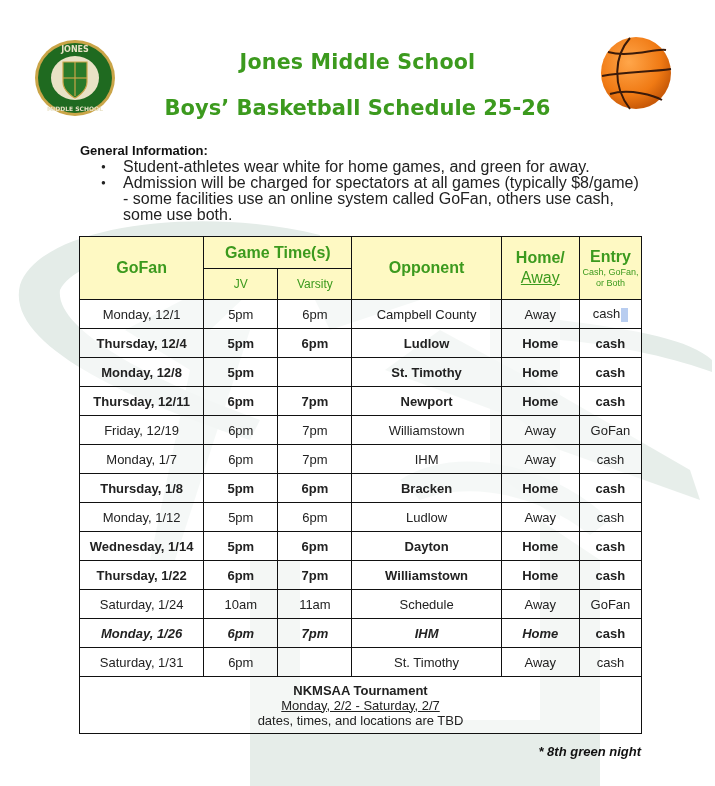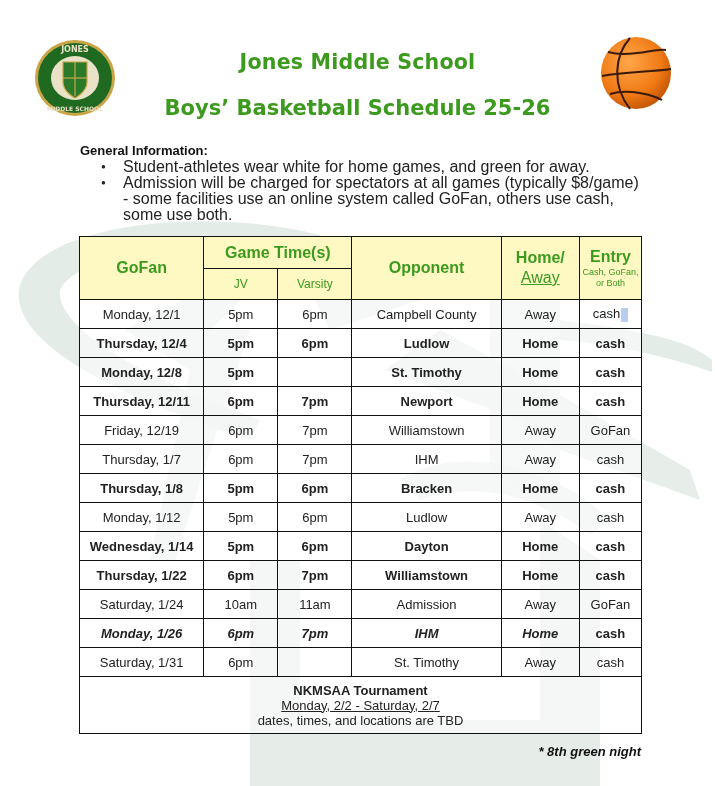--- a/index.html
+++ b/index.html
@@ -149,21 +149,21 @@
       </tr>
       <tr>
         <td>Friday, 12/19</td>
         <td>6pm</td>
         <td>7pm</td>
         <td>Williamstown</td>
         <td>Away</td>
         <td class="entry">GoFan</td>
       </tr>
       <tr>
-        <td>Thursday, 1/7</td>
+        <td>Monday, 1/7</td>
         <td>6pm</td>
         <td>7pm</td>
         <td>IHM</td>
         <td>Away</td>
         <td class="entry">cash</td>
       </tr>
       <tr class="bold">
         <td>Thursday, 1/8</td>
         <td>5pm</td>
         <td>6pm</td>
@@ -192,21 +192,21 @@
         <td>6pm</td>
         <td>7pm</td>
         <td>Williamstown</td>
         <td>Home</td>
         <td class="entry">cash</td>
       </tr>
       <tr>
         <td>Saturday, 1/24</td>
         <td>10am</td>
         <td>11am</td>
-        <td>Admission</td>
+        <td>Schedule</td>
         <td>Away</td>
         <td class="entry">GoFan</td>
       </tr>
       <tr class="bold italic">
         <td>Monday, 1/26</td>
         <td>6pm</td>
         <td>7pm</td>
         <td>IHM</td>
         <td>Home</td>
         <td class="entry">cash</td>

